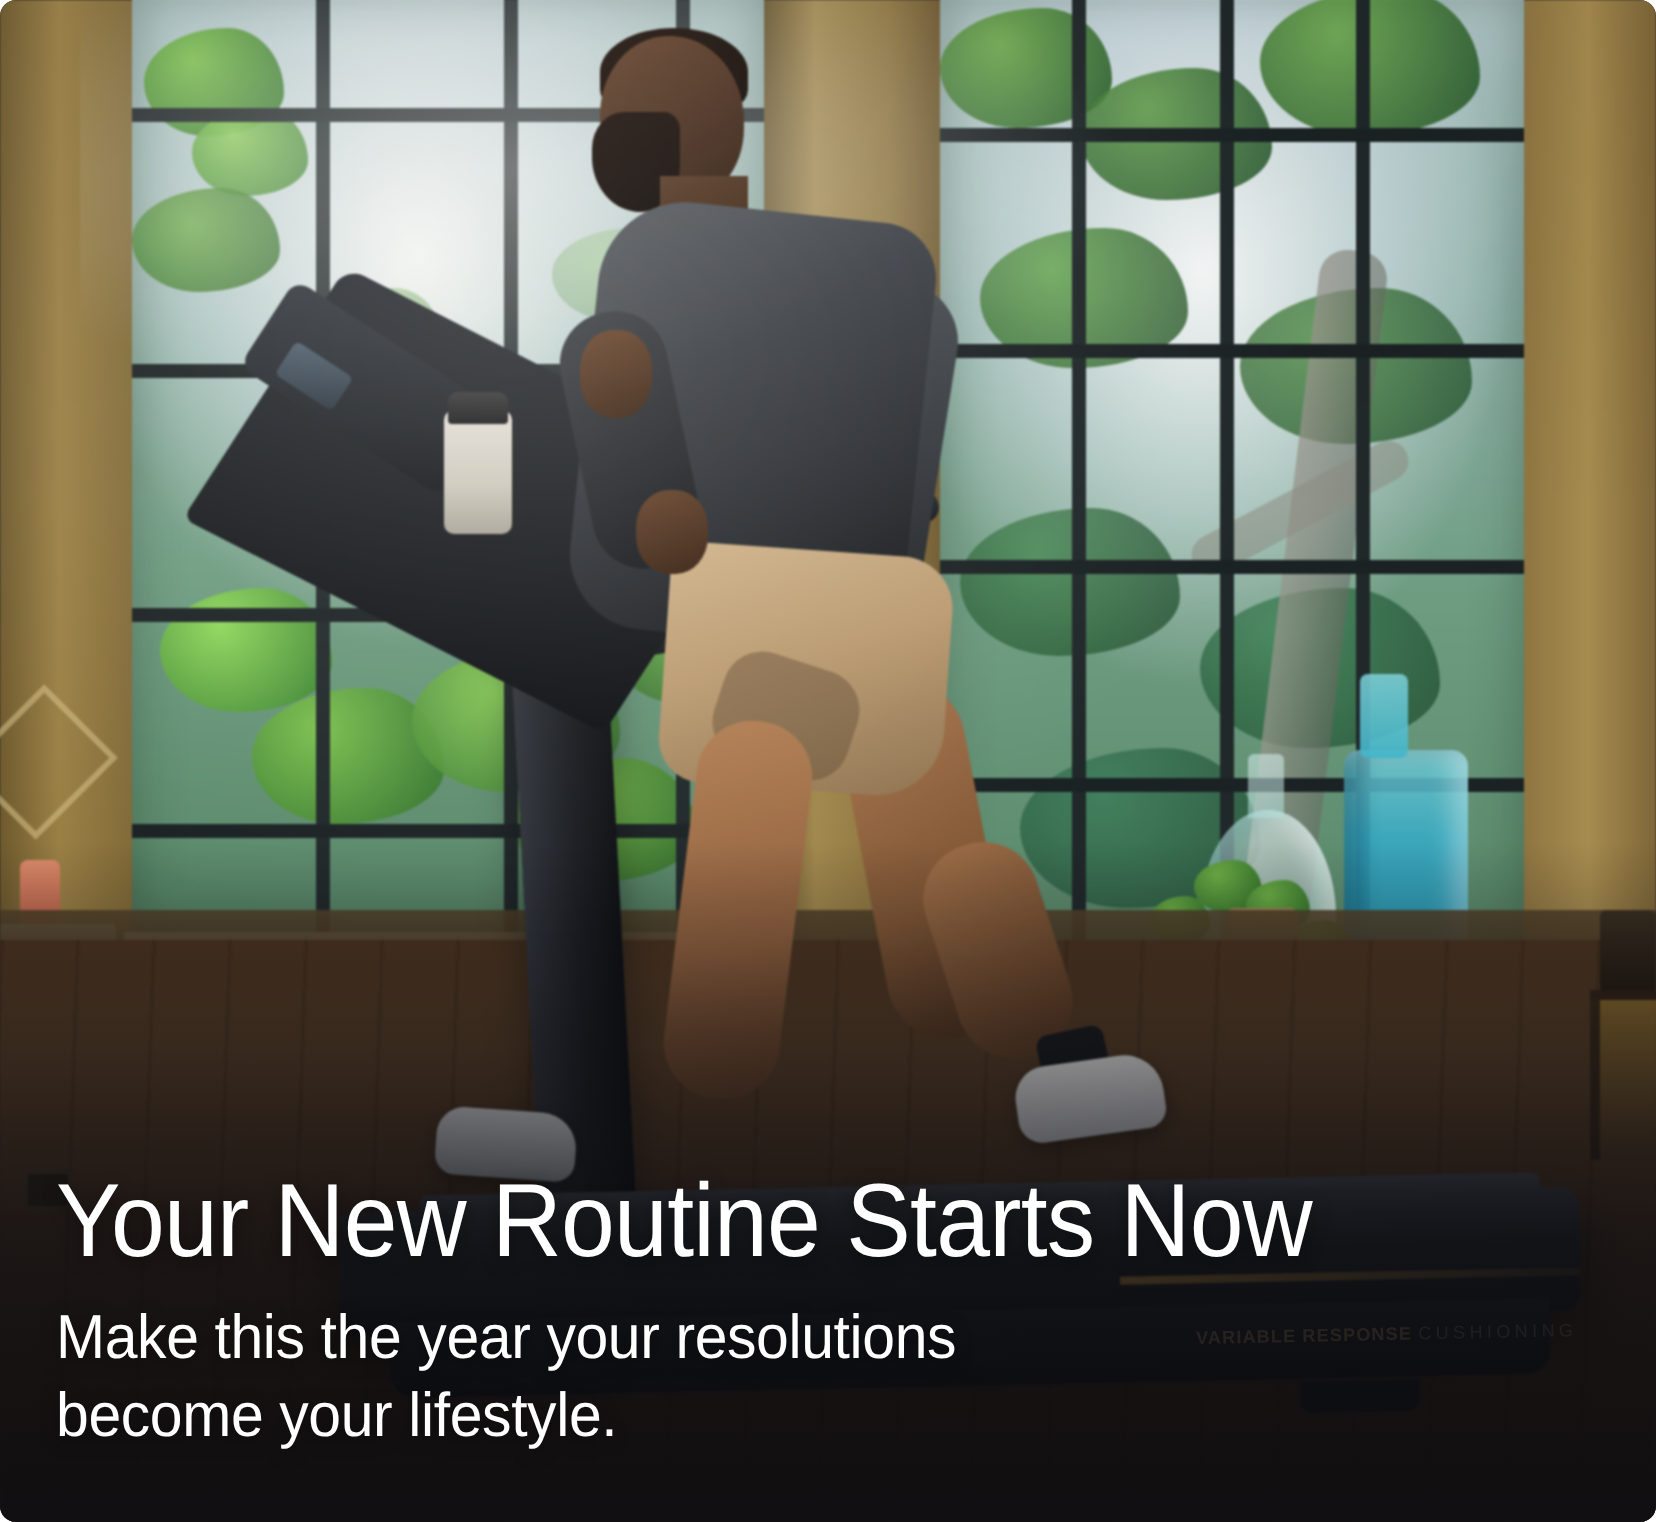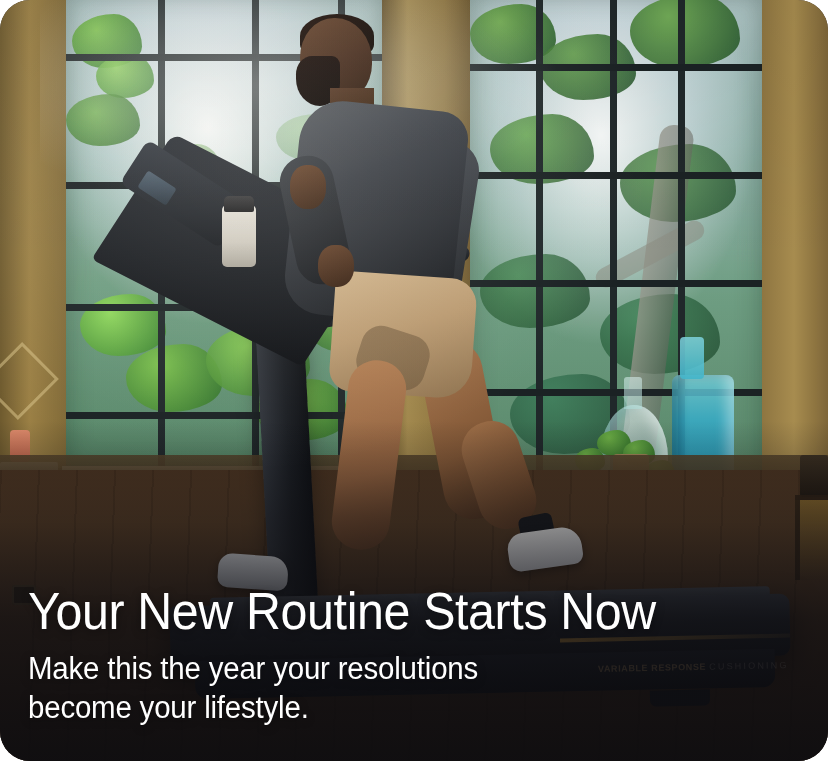--- a/index.html
+++ b/index.html
@@ -6,21 +6,21 @@
   body{
     font-family:"Liberation Sans", sans-serif;
     -webkit-font-smoothing:antialiased;
   }
 
   
   .hero{
     position:relative;
     width:828px;
     height:761px;
-    border-radius:30px;
+    border-radius:8px;
     overflow:hidden;
     background:#3a3128;
   }
 
   
   .scene{position:absolute;inset:0;overflow:hidden;}
 
   
   .wall{
     position:absolute;inset:0;

